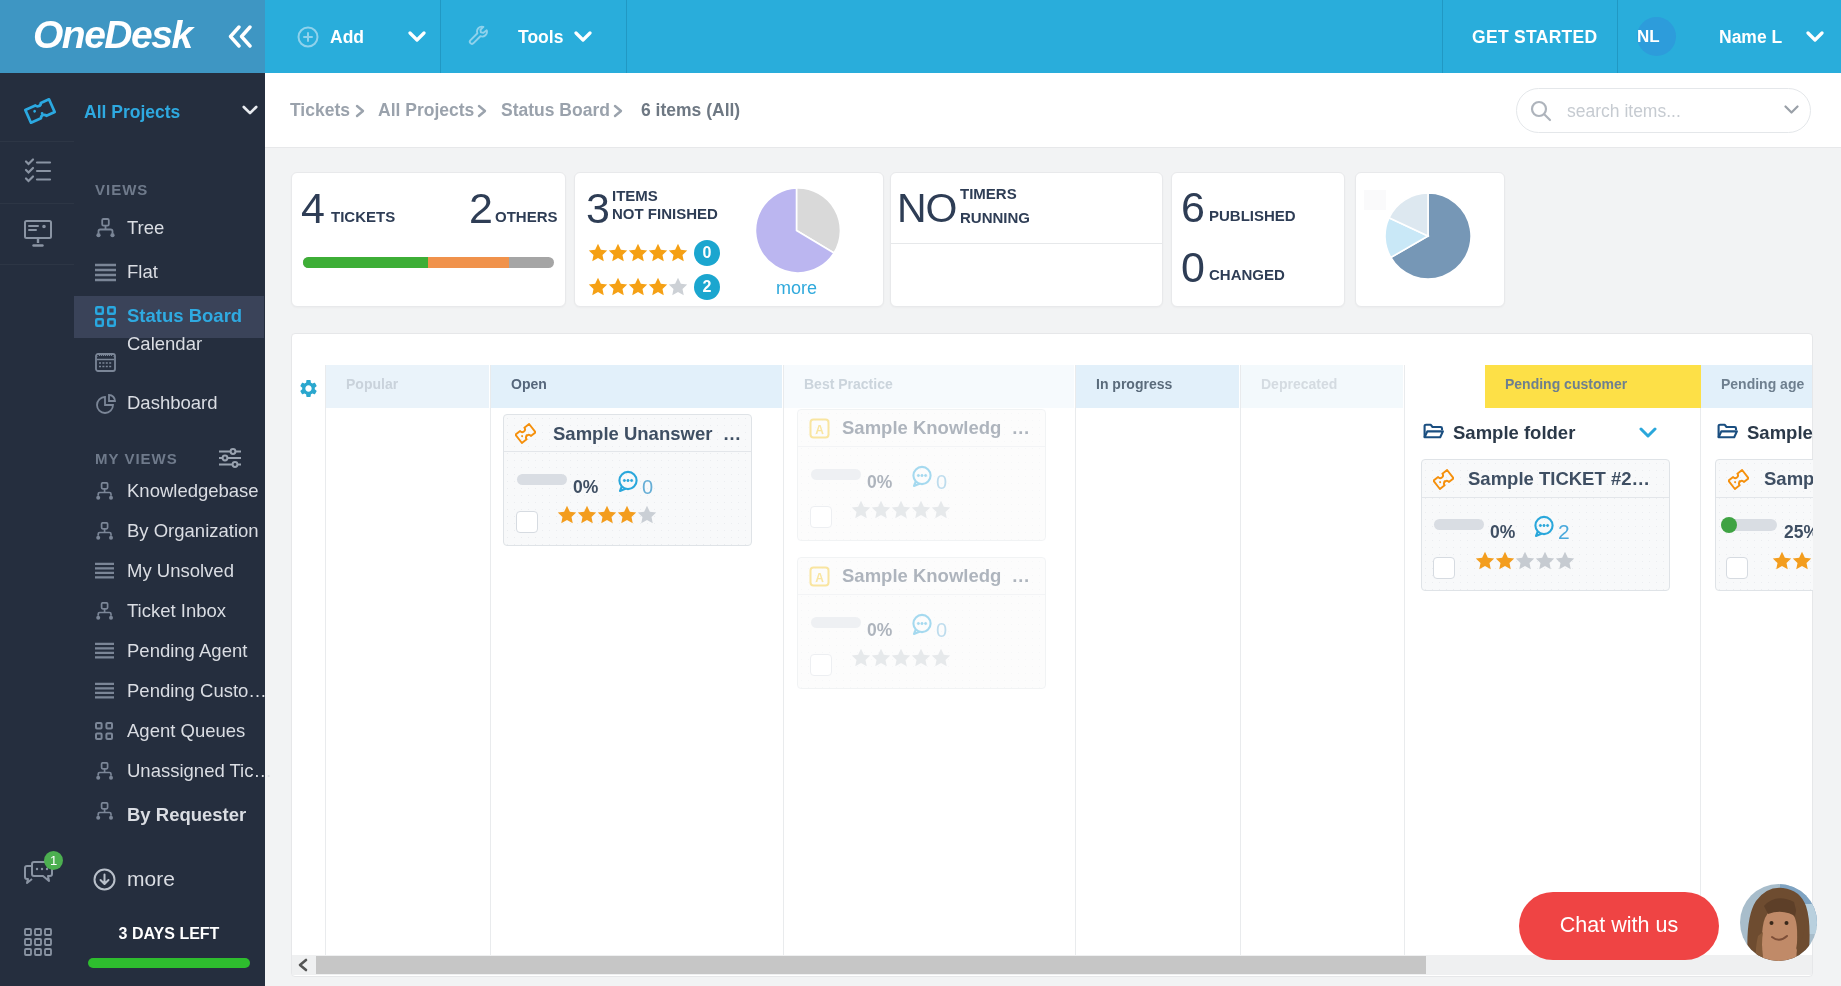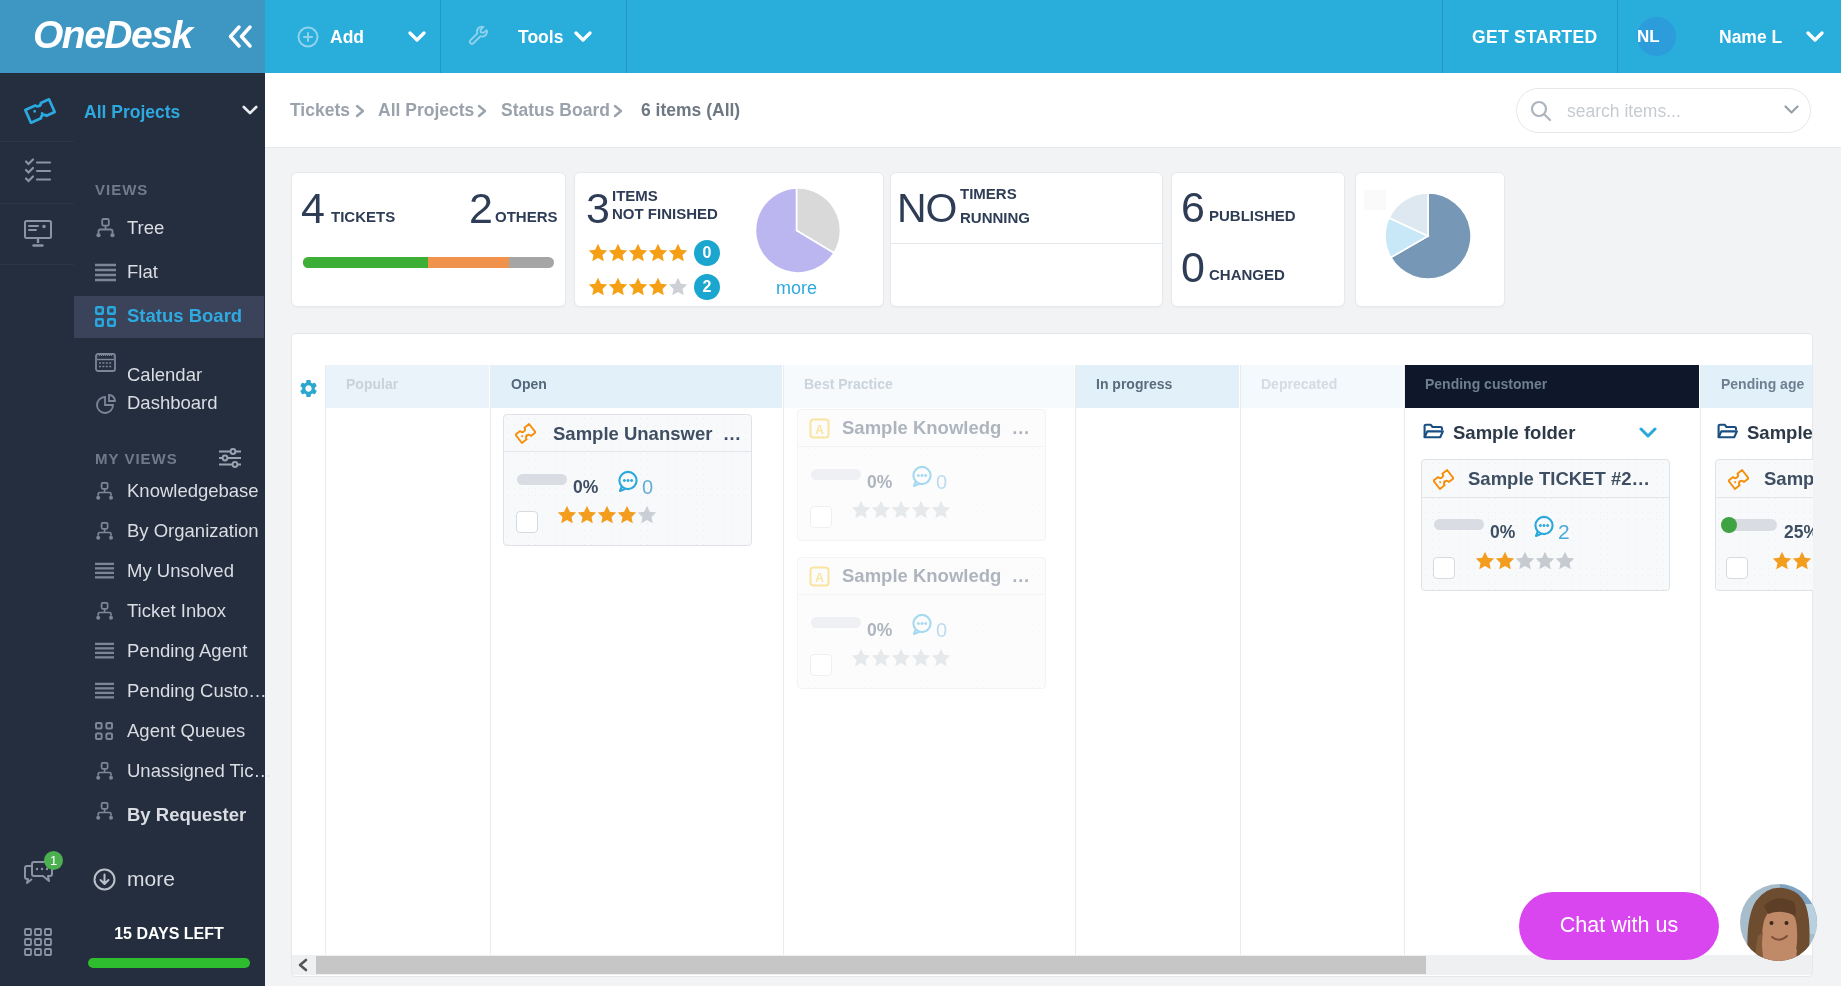--- a/index.html
+++ b/index.html
@@ -45,21 +45,21 @@
   .kctitle { color:#3F4F63; font-size:18.5px; font-weight:bold; }
   .pill { background:#D9DDE3; border-radius:6px; width:50px; height:11px; }
   .pct { color:#3F4F63; font-size:17.5px; font-weight:bold; }
   .kcheck { width:22px; height:22px; background:#fff; border:1px solid #D6DBE1; border-radius:4px; }
 
   
   #sbtrack { left:292px; top:955px; width:1520px; height:20px; background:#EFF0F1; }
   #sbthumb { left:316px; top:956px; width:1110px; height:18px; background:#C6C6C6; }
 
   
-  #chatpill { left:1519px; top:892px; width:200px; height:68px; background:#d946ef; border-radius:34px; color:#fff; font-size:21.5px; text-align:center; line-height:66px; }
+  #chatpill { left:1519px; top:892px; width:200px; height:68px; background:#ef4444; border-radius:34px; color:#fff; font-size:21.5px; text-align:center; line-height:66px; }
 </style>
 </head>
 <body>
 <svg width="0" height="0" style="position:absolute;">
   <defs>
     <g id="tree19">
       <g stroke="#7B8697" stroke-width="1.7" fill="none">
         <rect x="6.6" y="0.8" width="6" height="6" rx="1.2"></rect>
         <path d="M9.6 6.8v3M3.2 13.8v-1.7c0-0.9 0.7-1.6 1.6-1.6h9.6c0.9 0 1.6 0.7 1.6 1.6v1.7"></path>
         <circle cx="3.2" cy="15.7" r="2" fill="#7B8697" stroke="none"></circle>
@@ -200,34 +200,34 @@
     <rect x="1" y="21" width="6" height="6" rx="1"></rect>
       <rect x="11" y="21" width="6" height="6" rx="1"></rect>
       <rect x="21" y="21" width="6" height="6" rx="1"></rect>
   </g>
 </svg>
 
 <div class="abs mlabel" style="top:181px;">VIEWS</div>
 <div class="abs mitem" style="top:217px;">Tree</div>
 <div class="abs mitem" style="top:261px;">Flat</div>
 <div class="abs mitem" style="top:305px;color:#2FAAE1;font-weight:bold;">Status Board</div>
-<div class="abs mitem" style="top:364px;text-align:right;">Calendar</div>
+<div class="abs mitem" style="top:333px;text-align:right;">Calendar</div>
 <div class="abs mitem" style="top:392px;">Dashboard</div>
 <div class="abs mlabel" style="top:450px;">MY VIEWS</div>
 <div class="abs mitem" style="top:480px;">Knowledgebase</div>
 <div class="abs mitem" style="top:520px;">By Organization</div>
 <div class="abs mitem" style="top:560px;">My Unsolved</div>
 <div class="abs mitem" style="top:600px;">Ticket Inbox</div>
 <div class="abs mitem" style="top:640px;">Pending Agent</div>
 <div class="abs mitem" style="top:680px;">Pending Custo…</div>
 <div class="abs mitem" style="top:720px;">Agent Queues</div>
 <div class="abs mitem" style="top:760px;">Unassigned Tic…</div>
 <div class="abs mitem" style="top:804px;font-weight:bold;">By Requester</div>
 <div class="abs mitem" style="top:867px;font-size:21px;">more</div>
-<div class="abs" style="left:74px;top:925px;width:190px;height:18px;color:#fff;font-weight:bold;font-size:16px;text-align:center;">15 DAYS LEFT</div>
+<div class="abs" style="left:74px;top:925px;width:190px;height:18px;color:#fff;font-weight:bold;font-size:16px;text-align:center;">3 DAYS LEFT</div>
 <div class="abs" style="left:88px;top:958px;width:162px;height:10px;border-radius:5px;background:#2EBD2E;"></div>
 
 <svg class="abs sbicon" style="top:218px;" width="21" height="21" viewBox="0 0 21 21">
   <g stroke="#7B8697" stroke-width="1.8" fill="none">
     <rect x="7.2" y="1" width="6.6" height="6.6" rx="1.3"></rect>
     <path d="M10.5 7.6v3.2M3.5 15.2v-1.9c0-1 .8-1.8 1.8-1.8h10.4c1 0 1.8.8 1.8 1.8v1.9"></path>
     <circle cx="3.5" cy="17.2" r="2.1" fill="#7B8697" stroke="none"></circle>
     <circle cx="17.5" cy="17.2" r="2.1" fill="#7B8697" stroke="none"></circle>
   </g>
 </svg>
@@ -400,21 +400,21 @@
   </div>
 <div class="abs chead" style="left:784px;width:290px;background:#F6FAFD;">
     <span style="color:#CBD4DC;">Best Practice</span>
   </div>
 <div class="abs chead" style="left:1076px;width:163px;background:#E2F0FA;">
     <span style="color:#5A6B7B;">In progress</span>
   </div>
 <div class="abs chead" style="left:1241px;width:162px;background:#F3F9FC;">
     <span style="color:#D4DBE1;">Deprecated</span>
   </div>
-<div class="abs chead" style="left:1405px;width:294px;background:#0f172a;text-align:center;">
+<div class="abs chead" style="left:1485px;width:294px;background:#fde047;text-align:center;">
     <span style="color:#6E7F8F;">Pending customer</span>
   </div>
 <div class="abs chead" style="left:1701px;width:111px;background:#E2F0FA;overflow:hidden;">
     <span style="color:#6E7F8F;width:200px;">Pending age</span>
   </div>
 
 <div class="abs kcard" style="left:503px;top:414px;">
   <div style="position:absolute;left:0;top:36px;width:100%;height:1px;background:#E3E6EA;"></div>
   <svg style="position:absolute;left:11px;top:8px;" width="21" height="21" viewBox="0 0 21 21">
       <g fill="#F5900C" stroke="#F5900C">

